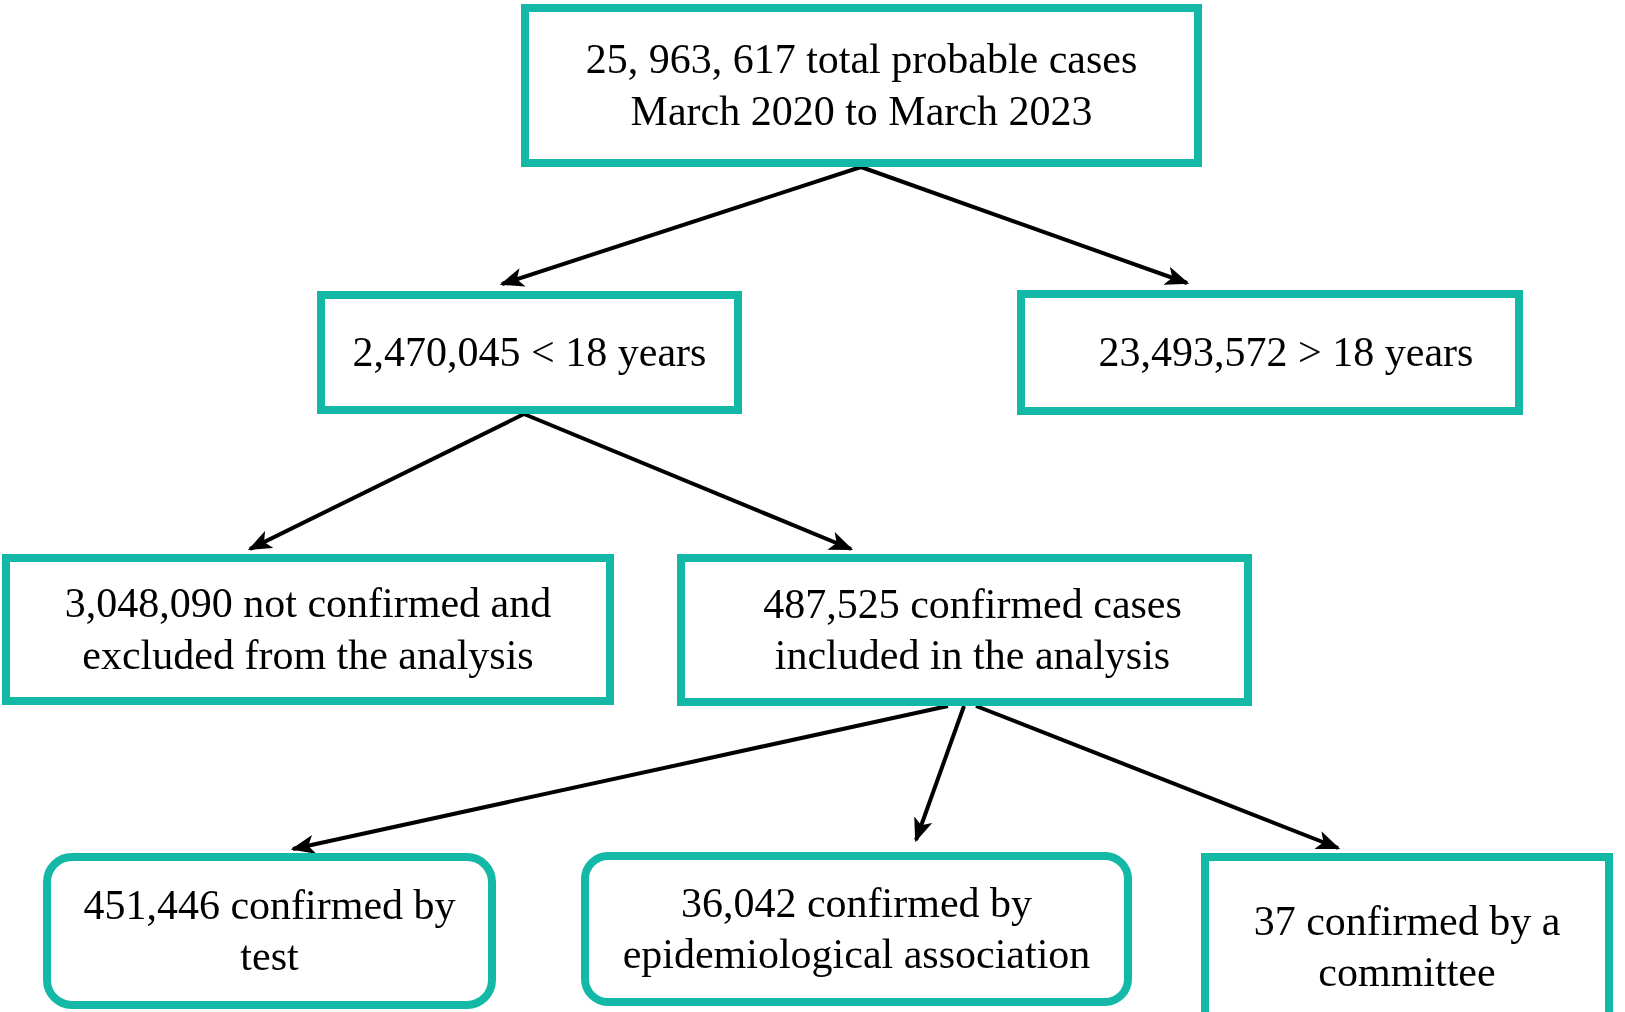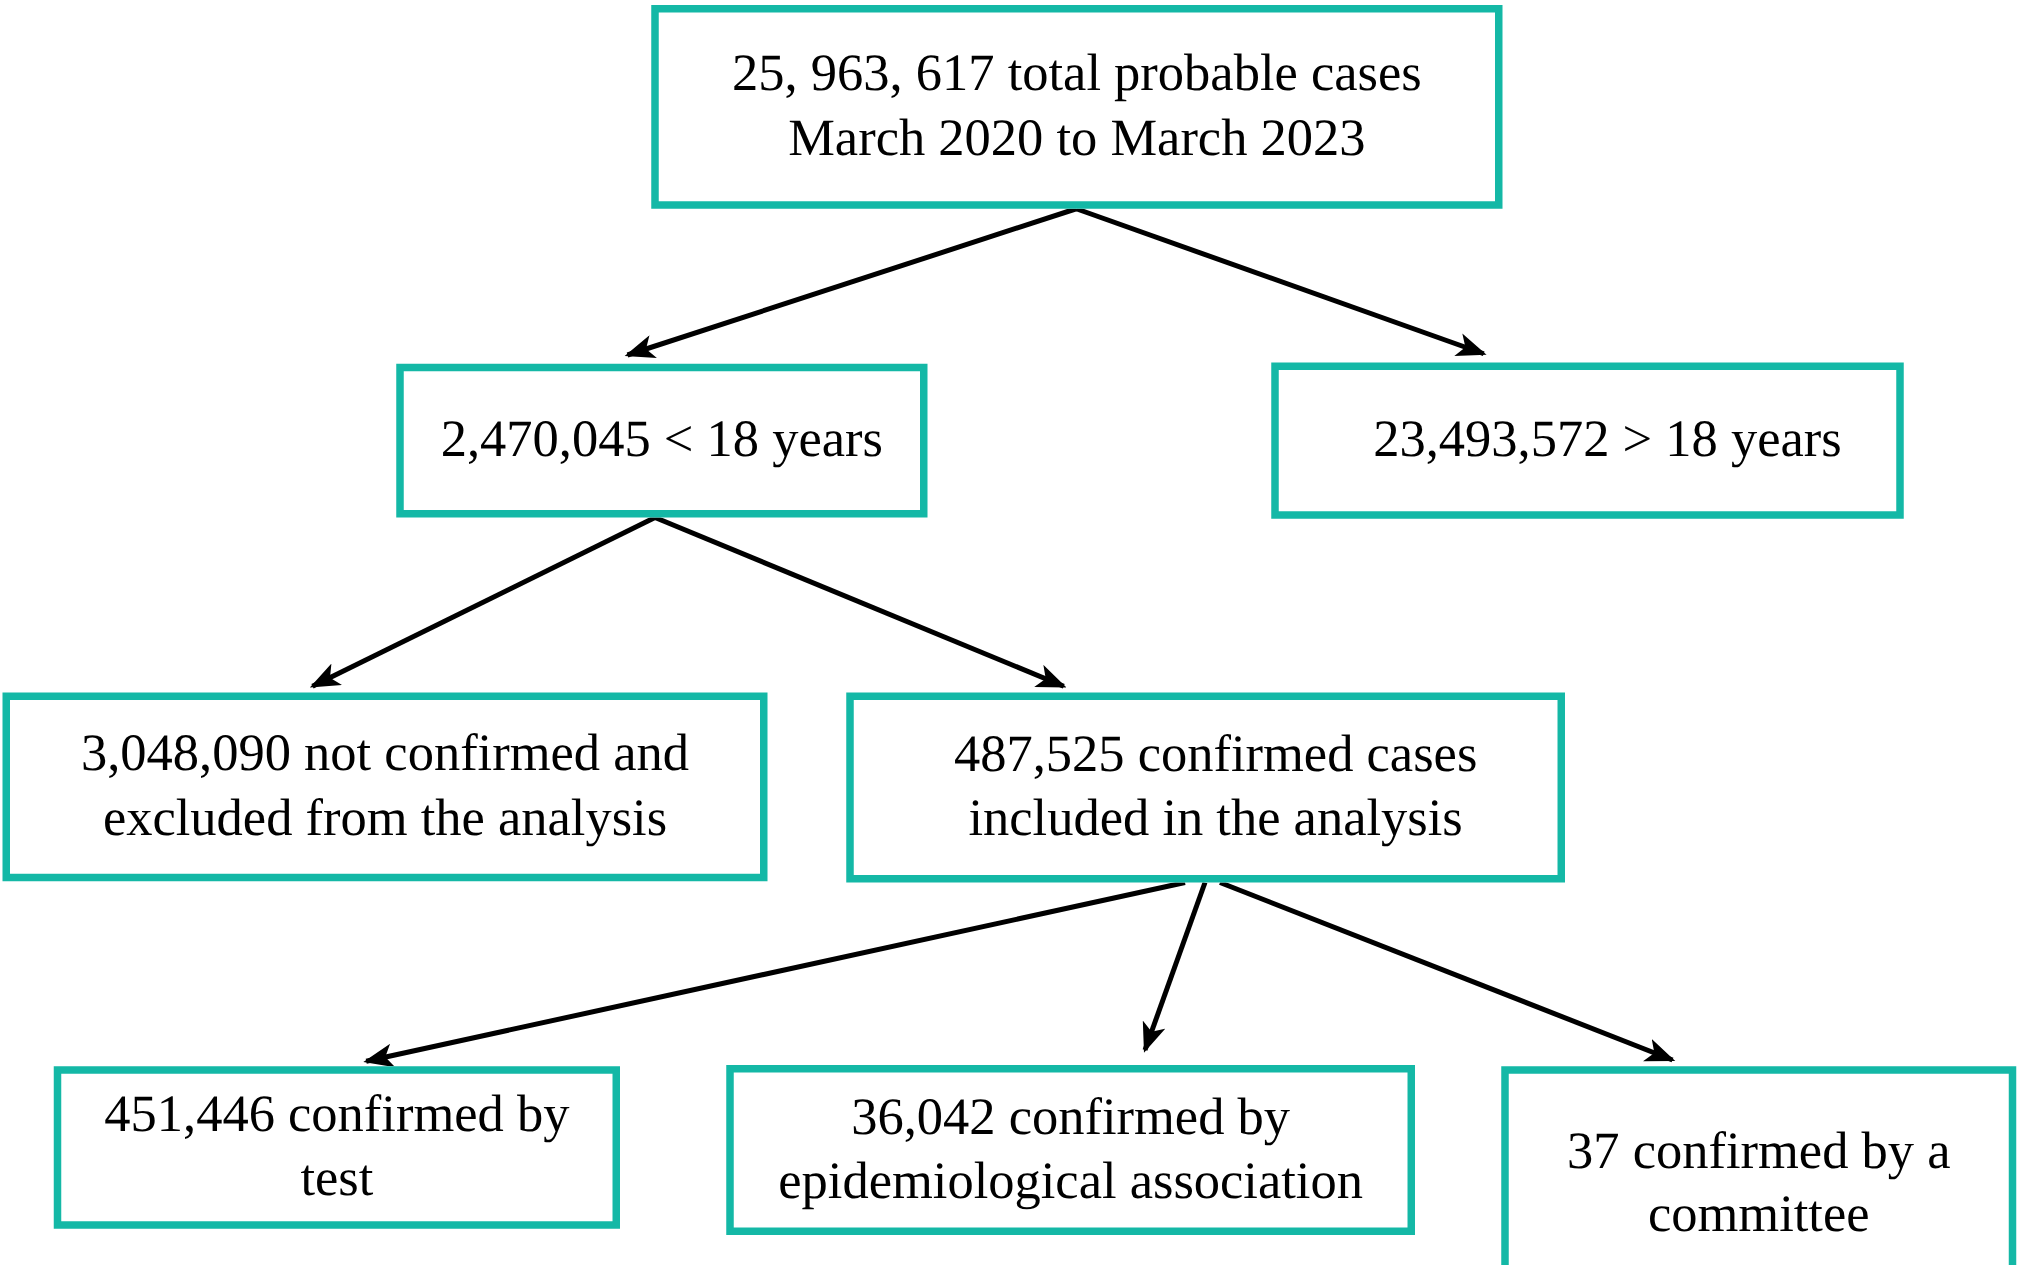--- a/index.html
+++ b/index.html
@@ -21,41 +21,41 @@
     left: 0;
     top: 0;
     width: 1625px;
     height: 1012px;
     pointer-events: none;
   }
   .node {
     position: absolute;
     box-sizing: border-box;
     background: #ffffff;
-    border: 6px solid #14b8a6;
+    border: 8px solid #14b8a6;
     display: flex;
     align-items: center;
     justify-content: center;
     text-align: center;
     font-size: 42px;
     line-height: 1.22;
   }
   .node .label {
     display: block;
     white-space: pre-line;
     padding: 0 10px;
   }
   
   .n-total     { left: 521px;  top: 4px;   width: 681px; height: 163px; }
   .n-under18   { left: 317px;  top: 291px; width: 425px; height: 123px; }
   .n-over18    { left: 1017px; top: 290px; width: 506px; height: 125px; padding-left: 32px; }
   .n-excluded  { left: 2px;    top: 554px; width: 612px; height: 151px; }
   .n-included  { left: 677px;  top: 554px; width: 575px; height: 152px; padding-left: 16px; }
-  .n-test      { left: 43px;   top: 853px; width: 453px; height: 130px; }
-  .n-epi       { left: 581px;  top: 852px; width: 551px; height: 136px; }
+  .n-test      { left: 43px;   top: 853px; width: 453px; height: 156px; border-radius: 29px; }
+  .n-epi       { left: 581px;  top: 852px; width: 551px; height: 154px; border-radius: 27px; }
   .n-committee { left: 1201px; top: 853px; width: 412px; height: 188px; }
 </style>
 </head>
 <body>
 
 <div class="canvas">
 
   <svg class="edges" viewBox="0 0 1625 1012" xmlns="http://www.w3.org/2000/svg">
     <defs>
       <marker id="arrowhead" viewBox="0 0 10 8" refX="9" refY="4" markerWidth="6" markerHeight="4.8" orient="auto" markerUnits="strokeWidth">

